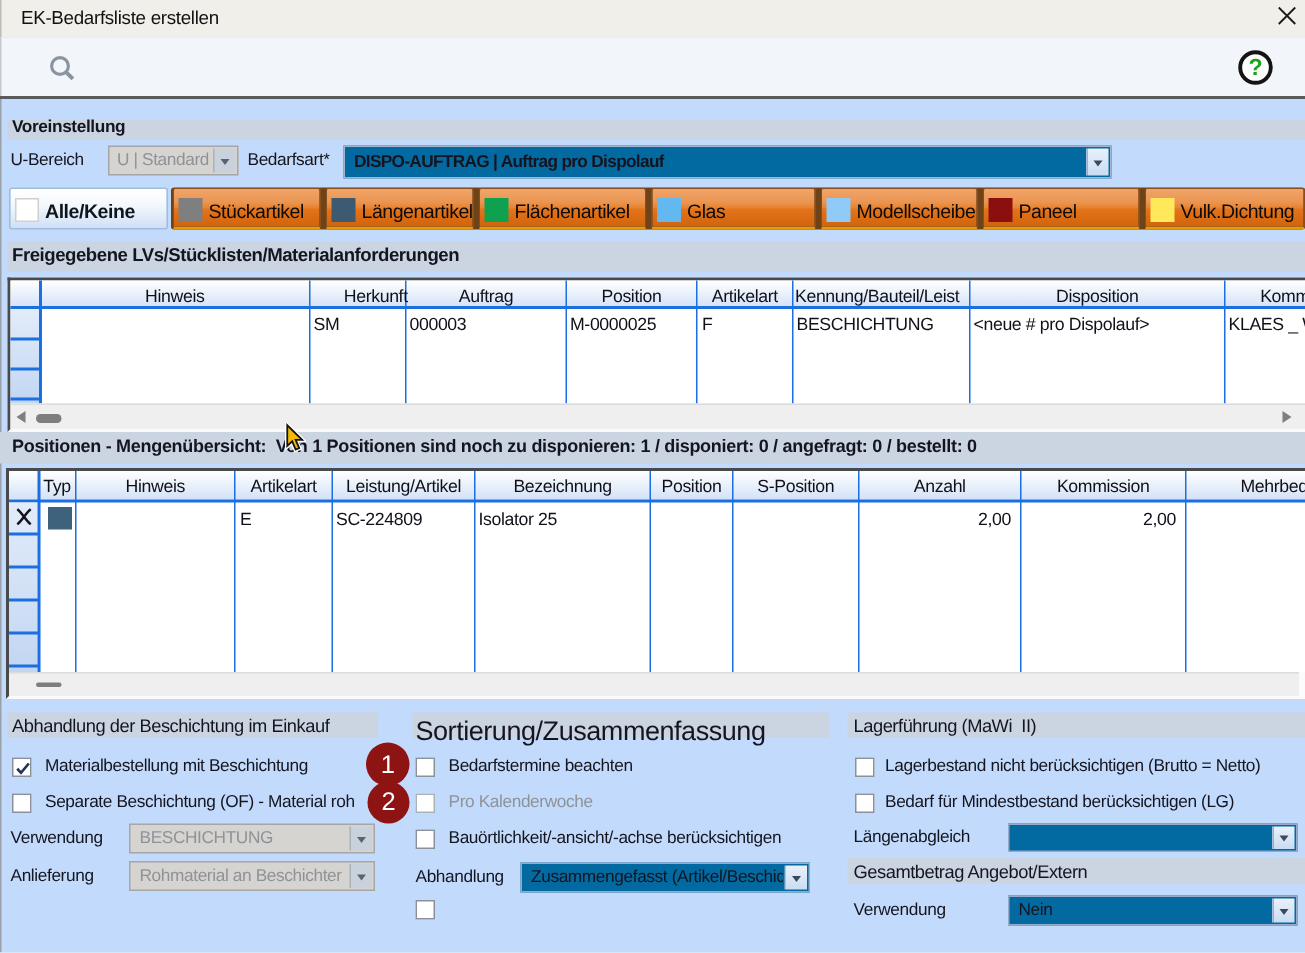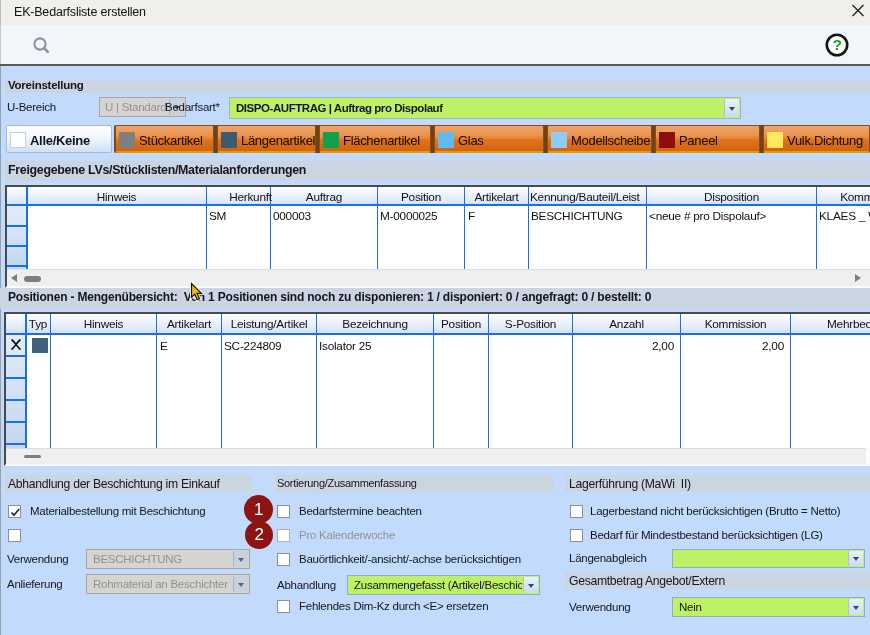--- a/index.html
+++ b/index.html
@@ -15,21 +15,21 @@
 .titletext { left:14px; top:5px; font-size:12.5px; color:#111; letter-spacing:-0.2px;}
 .toolbar { left:0; top:25px; width:870px; height:39px; background:#f2f5f9; border-left:1px solid #c5c8cc;}
 .darkline { left:0; top:64px; width:870px; height:2px; background:#5a5a5a; }
 .panel { left:0; top:66px; width:870px; height:569px; background:#c2dafb; border-left:1px solid #9aa0a8; }
 .band { background:#cbd5e2; }
 .bold { font-weight:bold; }
 .lbl { white-space:nowrap; }
 .gray { color:#8f9398; }
 
 
-.combo { position:absolute; background:#bef264; border:1px solid #94aac8; }
+.combo { position:absolute; background:#0369a1; border:1px solid #94aac8; }
 .combo .txt { position:absolute; left:6px; top:50%; transform:translateY(-50%); white-space:nowrap; overflow:hidden; }
 .combo .btn { position:absolute; right:1px; top:1px; bottom:1px; width:15px;
   background:linear-gradient(#e9f1fb,#cadcf2); border-left:1px solid #aabfd8; }
 .combo .btn:after { content:""; position:absolute; left:50%; top:50%; margin:-1.5px 0 0 -3.5px;
   border:3.5px solid transparent; border-top:4px solid #3a4a5a; border-bottom:none; }
 .combo.dis { background:#d6d4d0; border-color:#a6a6a6; }
 .combo.dis .txt { color:#909298; }
 .combo.dis .btn { background:#c9d2dc; border-left:1px solid #aab2ba; }
 .combo.dis .btn:after { border-top-color:#5a6470; }
 
@@ -74,21 +74,21 @@
   <svg class="abs" style="left:825px; top:33px;" width="24" height="24" viewBox="0 0 24 24">
     <circle cx="12" cy="12" r="10.2" fill="#fdfdfd" stroke="#141414" stroke-width="2.6"></circle>
     <text x="12" y="17.3" font-size="15.5" font-weight="bold" fill="#1aa31a" text-anchor="middle" font-family="Liberation Sans, sans-serif">?</text>
   </svg>
   <div class="abs darkline"></div>
   <div class="abs panel"></div>
 
   <div class="abs band" style="left:5px; top:80px; width:865px; height:13px;"></div>
   <div class="abs bold" style="left:8px; top:79px;">Voreinstellung</div>
   <div class="abs lbl" style="left:7px; top:101px;">U-Bereich</div>
-  <div class="combo dis" style="left:72px; top:97px; width:87px; height:20px;margin-left:27px;">
+  <div class="combo dis" style="left:72px; top:97px; width:87px; height:20px;">
     <span class="txt" style="left:5px; font-size:11.5px;">U | Standard</span>
       <span class="btn"></span>
   </div>
   <div class="abs lbl" style="left:165px; top:101px;">Bedarfsart*</div>
   <div class="combo" style="left:229px; top:97px; width:512px; height:22px; border-color:#a0b4d0;">
     <span class="txt bold" style="letter-spacing:-0.45px;">DISPO-AUFTRAG | Auftrag pro Dispolauf</span>
       <span class="btn"></span>
   </div>
 
   <div class="abs" style="left:114px; top:125px; width:756px; height:28px; background:#6f4318; border-radius:2px;"></div>
@@ -217,36 +217,37 @@
   <div class="td" style="left:573px; top:339px; width:101px; text-align:right;">2,00</div>
   <div class="td" style="left:681px; top:339px; width:103px; text-align:right;">2,00</div>
 
   <div class="scrollbar" style="left:6px; top:448px; width:864px; height:16px;"></div>
   <div class="thumb" style="left:24px; top:455px; width:17px; height:3px;"></div>
   <div class="abs" style="left:866px; top:448px; width:4px; height:16px; background:#fbfbfb;"></div>
 
   <div class="abs band" style="left:5px; top:475px; width:247px; height:17px;"></div>
   <div class="abs lbl" style="left:8px; top:477px; font-size:12.2px; letter-spacing:-0.3px;">Abhandlung der Beschichtung im Einkauf</div>
   <div class="abs band" style="left:275px; top:475px; width:278px; height:17px;"></div>
-  <div class="abs lbl" style="left:277px; top:477px; font-size:11px; letter-spacing:-0.3px;">Sortierung/Zusammenfassung</div>
+  <div class="abs lbl" style="left:277px; top:477px; font-size:18px; letter-spacing:-0.3px;">Sortierung/Zusammenfassung</div>
   <div class="abs band" style="left:565px; top:475px; width:305px; height:17px;"></div>
   <div class="abs lbl" style="left:569px; top:477px; font-size:12.2px; letter-spacing:-0.3px;">Lagerführung (MaWi&nbsp; II)</div>
 
   <div class="cb" style="left:8px; top:505px;">
     <svg width="13" height="13" viewBox="0 0 13 13">
         <path d="M2.5 6.5 L5 9.2 L10.2 3" fill="none" stroke="#1f3656" stroke-width="1.8"></path>
       </svg>
   </div>
   <div class="abs lbl" style="left:30px; top:505px;">Materialbestellung mit Beschichtung</div>
   <div class="cb" style="left:277px; top:505px;"></div>
   <div class="abs lbl" style="left:299px; top:505px;">Bedarfstermine beachten</div>
   <div class="cb" style="left:570px; top:505px;"></div>
   <div class="abs lbl" style="left:590px; top:505px;">Lagerbestand nicht berücksichtigen (Brutto = Netto)</div>
 
   <div class="cb" style="left:8px; top:529px;"></div>
+  <div class="abs lbl" style="left:30px; top:529px; width:212px; overflow:hidden;">Separate Beschichtung (OF) - Material roh</div>
   <div class="cb dis" style="left:277px; top:529px;"></div>
   <div class="abs lbl gray" style="left:299px; top:529px;">Pro Kalenderwoche</div>
   <div class="cb" style="left:570px; top:529px;"></div>
   <div class="abs lbl" style="left:590px; top:529px;">Bedarf für Mindestbestand berücksichtigen (LG)</div>
 
   <div class="abs lbl" style="left:7px; top:553px;">Verwendung</div>
   <div class="combo dis" style="left:86px; top:549px; width:164px; height:20px;">
     <span class="txt" style="font-size:11.5px;">BESCHICHTUNG</span>
       <span class="btn"></span>
   </div>
@@ -265,21 +266,20 @@
   </div>
   <div class="abs lbl" style="left:277px; top:579px;">Abhandlung</div>
   <div class="combo" style="left:347px; top:575px; width:193px; height:20px;">
     <span class="txt" style="right:17px; font-size:11.5px;">Zusammengefasst (Artikel/Beschich</span>
       <span class="btn"></span>
   </div>
   <div class="abs band" style="left:565px; top:572px; width:305px; height:17px;"></div>
   <div class="abs lbl" style="left:569px; top:574px; font-size:12.2px; letter-spacing:-0.3px;">Gesamtbetrag Angebot/Extern</div>
 
   <div class="cb" style="left:277px; top:600px;"></div>
-  <div class="abs lbl" style="left:299px; top:600px;">Fehlendes Dim-Kz durch &lt;E&gt; ersetzen</div>
   <div class="abs lbl" style="left:569px; top:601px;">Verwendung</div>
   <div class="combo" style="left:672px; top:597px; width:193px; height:20px;">
     <span class="txt">Nein</span>
       <span class="btn"></span>
   </div>
 
   <div class="abs" style="left:244px; top:495px; width:29px; height:29px; border-radius:50%; background:#8e1313; color:#fff; text-align:center; font-size:17px; line-height:29px;">1</div>
   <div class="abs" style="left:245px; top:521px; width:28px; height:28px; border-radius:50%; background:#8e1313; color:#fff; text-align:center; font-size:17px; line-height:28px;">2</div>
 
   <svg class="abs" style="left:188px; top:282px;" width="16" height="22" viewBox="0 0 16 22">

